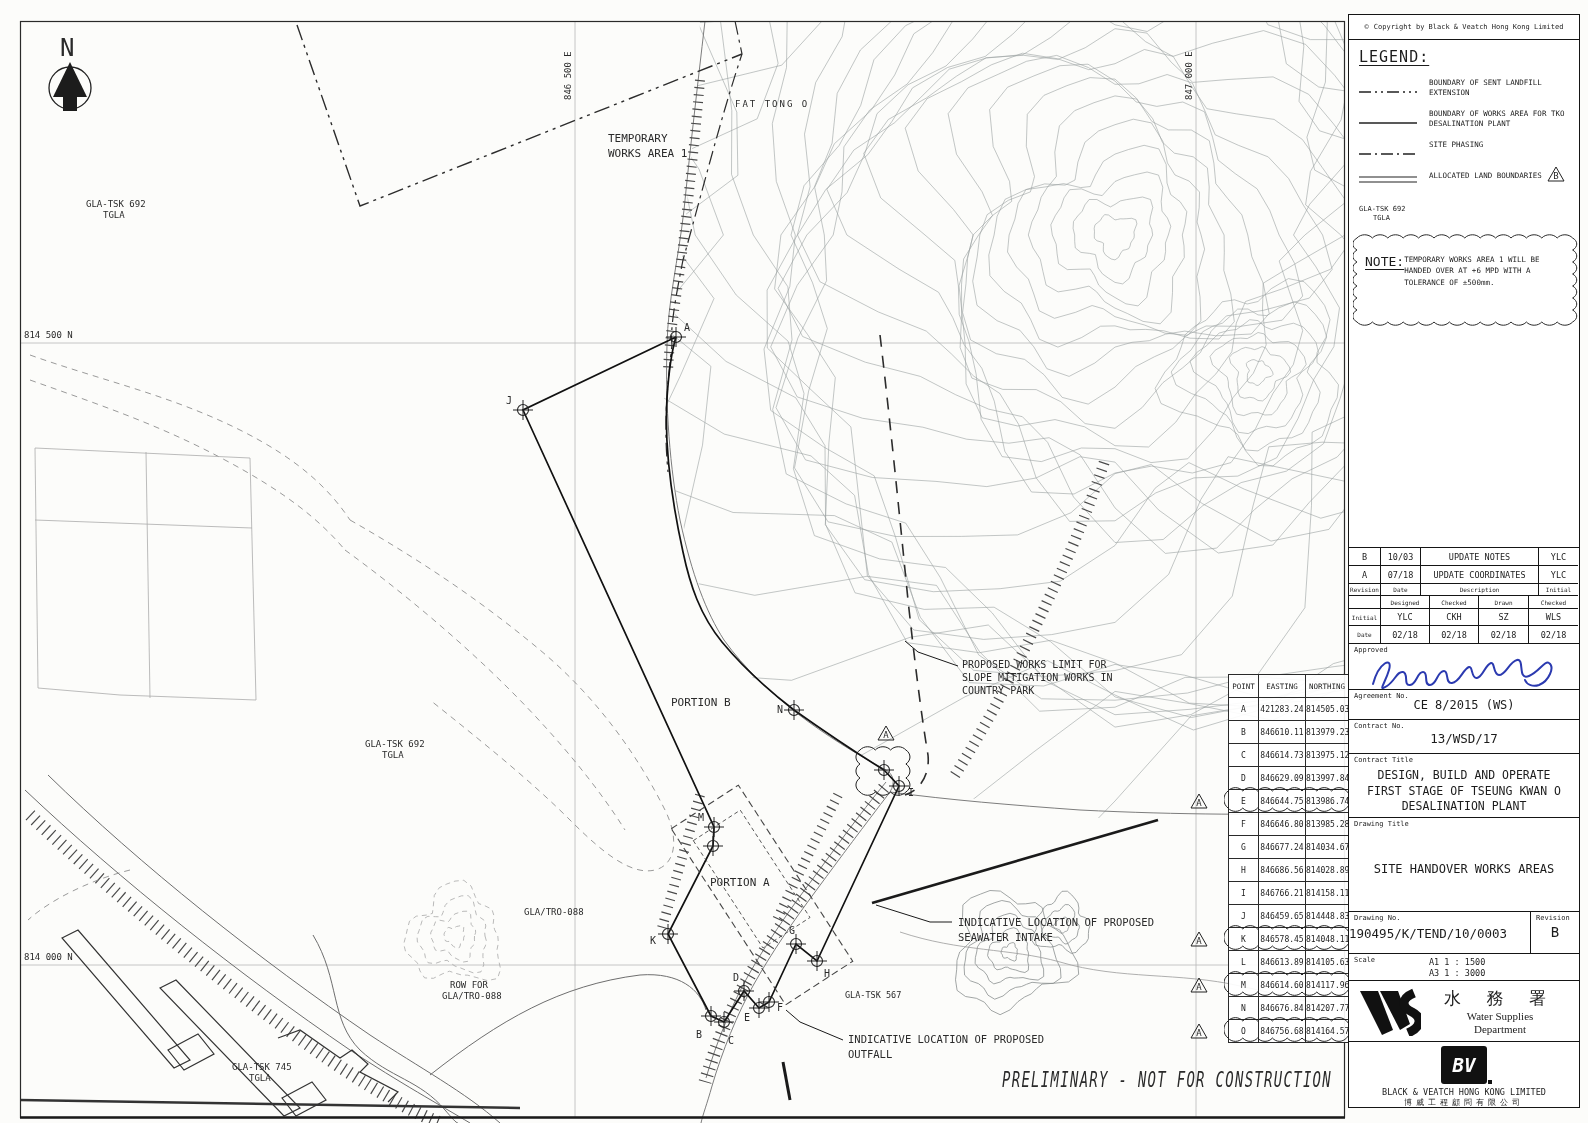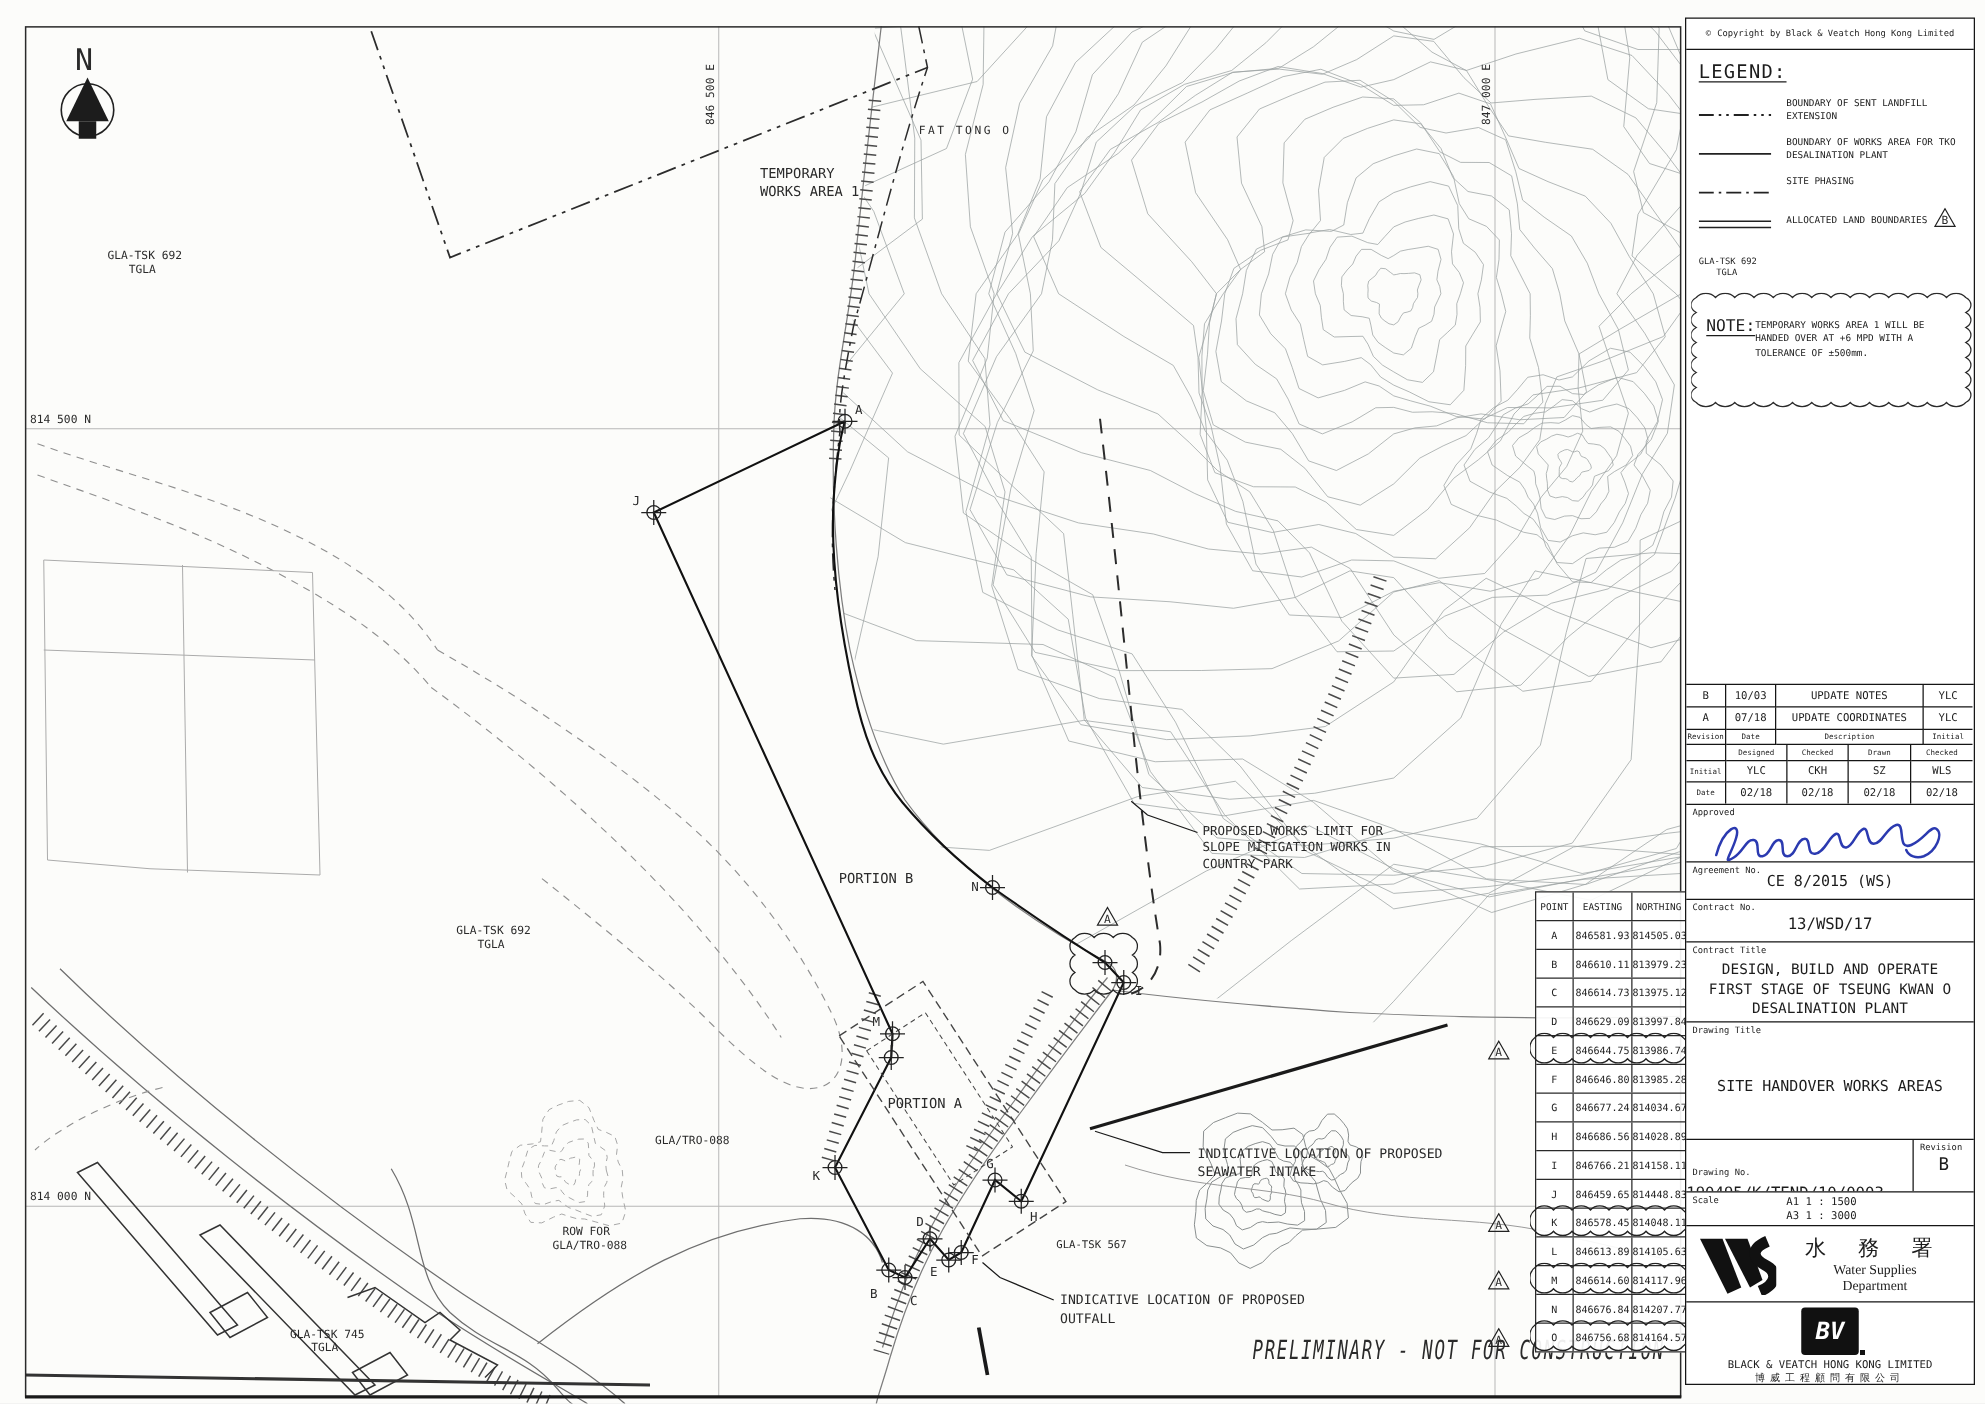--- a/index.html
+++ b/index.html
@@ -7,21 +7,21 @@
          font-family:"DejaVu Sans Mono","Liberation Mono",monospace;color:#1c1c1c;}
   svg text{font-family:"DejaVu Sans Mono","Liberation Mono",monospace;fill:#2a2a2a;}
   .map-svg{position:absolute;left:0;top:0;}
 
   
   .cnt path{fill:none;stroke:#9aa0a0;stroke-width:.7;opacity:.85;}
   .cnt2 path{fill:none;stroke:#8a8f8f;stroke-width:.8;}
   .cnt3 path{fill:none;stroke:#a8a8a8;stroke-width:.8;stroke-dasharray:5 4;}
 
   
-  .coords-table{position:absolute;left:1188px;top:713px;width:166px;}
+  .coords-table{position:absolute;left:1188px;top:674px;width:166px;}
   .ct-grid{margin-left:40px;width:119px;border:1.2px solid #2a2a2a;background:rgba(255,255,255,.92);}
   .ct-row{display:flex;height:22px;position:relative;border-top:1px solid #2a2a2a;}
   .ct-row:first-child{border-top:none;}
   .ct-cell{flex:0 0 29px;border-right:1px solid #2a2a2a;font-size:8px;display:flex;align-items:center;justify-content:center;white-space:nowrap;}
   .ct-cell:nth-child(2){flex:0 0 46px;}
   .ct-cell:nth-child(3){flex:1 1 auto;border-right:none;}
   .ct-head .ct-cell{font-size:7.5px;}
   .row-cloud{position:absolute;left:-5px;top:-3px;pointer-events:none;}
   .row-cloud path{fill:none;stroke:#222;stroke-width:1;}
   .row-tri{position:absolute;left:-39px;top:3px;}
@@ -57,21 +57,21 @@
   .approved{height:46px;}
   .agreement{height:30px;}
   .agr-v{text-align:center;font-size:12px;margin-top:-2px;}
   .cno{height:34px;}
   .cno-v{text-align:center;font-size:12.5px;margin-top:1px;}
   .ctitle{height:64px;}
   .ct-lines{text-align:center;font-size:11.5px;line-height:1.35;margin-top:4px;}
   .dtitle{height:94px;}
   .dt-v{text-align:center;font-size:12px;margin-top:34px;}
   .dno{height:42px;display:flex;}
-  .dno-l{flex:1 1 auto;margin-top:20px;}
+  .dno-l{flex:1 1 auto;}
   .dno-v{text-align:left;font-size:12.5px;margin-top:4px;}
   .dno-r{flex:0 0 49px;border-left:1px solid #151515;box-sizing:border-box;}
   .dno-b{text-align:center;font-size:14px;margin-top:2px;}
   .scale{height:27px;}
   .scale-v{position:absolute;left:80px;top:3px;font-size:8.5px;line-height:1.25;}
   .wsd{height:61px;display:flex;align-items:center;padding:4px 8px;gap:8px;box-sizing:border-box;}
   .wsd-t{text-align:center;flex:1;}
   .wsd-cn{font-size:17px;letter-spacing:10px;font-family:"DejaVu Sans",sans-serif;}
   .wsd-en{font-size:11px;line-height:1.1;font-family:Liberation Serif, serif;font-weight:500;}
   .bv{height:66px;text-align:center;padding-top:4px;box-sizing:border-box;}
@@ -317,21 +317,21 @@
 
   <div class="coords-table">
     <div class="ct-grid">
         <div class="ct-row ct-head">
           <div class="ct-cell">POINT</div>
           <div class="ct-cell">EASTING</div>
           <div class="ct-cell">NORTHING</div>
         </div>
         <div class="ct-row">
           <div class="ct-cell">A</div>
-          <div class="ct-cell">846581.93</div>
+          <div class="ct-cell">421283.24</div>
           <div class="ct-cell">814505.03</div>
         </div>
         <div class="ct-row">
           <div class="ct-cell">B</div>
           <div class="ct-cell">846610.11</div>
           <div class="ct-cell">813979.23</div>
         </div>
         <div class="ct-row">
           <div class="ct-cell">C</div>
           <div class="ct-cell">846614.73</div>

